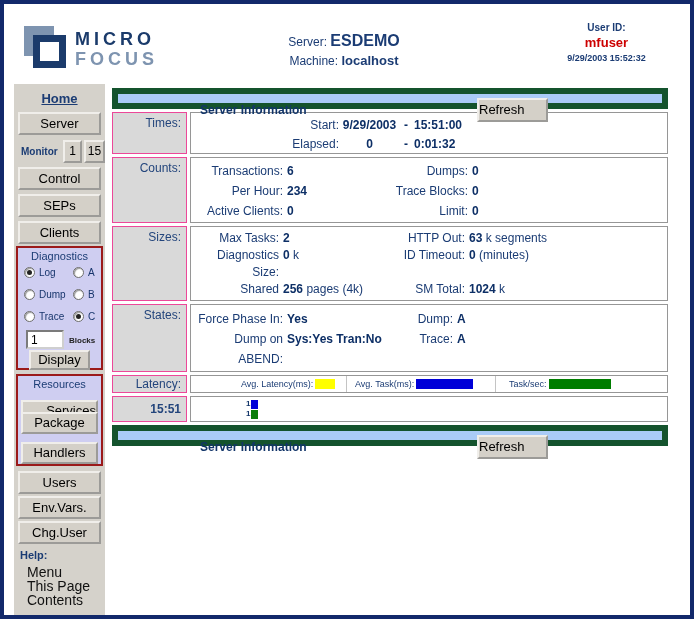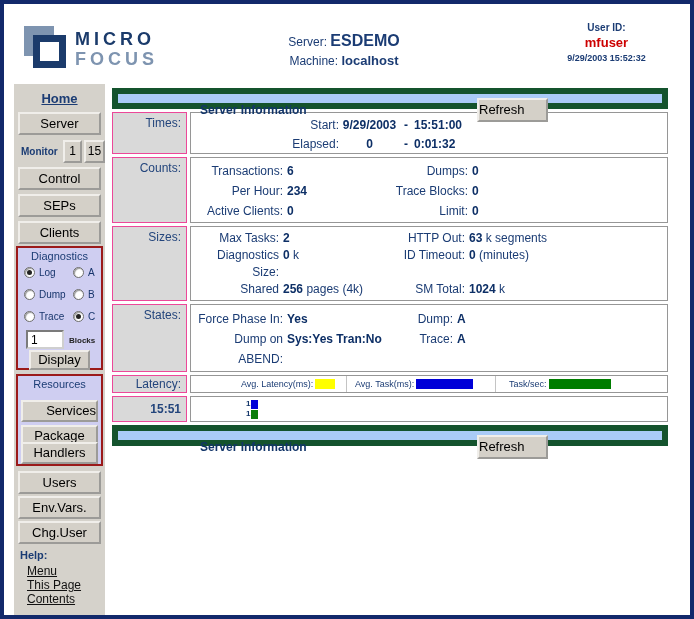--- a/index.html
+++ b/index.html
@@ -54,24 +54,24 @@
   .r-col1 { left:6px; } .r-col2 { left:55px; }
   .radio-lbl { position:absolute; top:1px; font-size:10px; color:#17356c; }
   .rl-col1 { left:21px; } .rl-col2 { left:70px; }
   .blocks-input { position:absolute; left:8px; top:82px; width:38px; height:19px;
     border:2px inset #cfcfcf; font-size:12px; padding-left:3px; font-family:"Liberation Sans", sans-serif; }
   .blocks-lbl { position:absolute; left:51px; top:88px; font-size:8px; font-weight:bold; color:#222; }
   .display-btn { position:absolute; left:11px; top:102px; width:61px; height:20px; background:#d4d0c8;
     border:2px outset #f0eeea; font-size:13px; text-align:center; line-height:16px; cursor:pointer; }
   .res-btn { position:absolute; left:3px; width:77px; height:22px; background:#d4d0c8;
     border:2px outset #f0eeea; font-size:13px; text-align:center; line-height:18px; cursor:pointer; }
-  .res-0 { top:24px;text-align:right; } .res-1 { top:49px; } .res-2 { top:66px; }
+  .res-0 { top:24px;text-align:right; } .res-1 { top:36px; } .res-2 { top:66px; }
   .btn-users { top:387px; } .btn-env { top:412px; } .btn-chg { top:437px; }
   .help-title { position:absolute; left:6px; top:465px; font-size:11px; font-weight:bold; color:#1b3c74; }
-  .help-link { position:absolute; left:13px; font-size:12px; color:#111; text-decoration:underline; cursor:pointer; }
+  .help-link { position:absolute; left:13px; font-size:14px; color:#111; cursor:pointer; }
   .hl-0 { top:480px; } .hl-1 { top:494px; } .hl-2 { top:508px; }
 
   
   .main { position:absolute; left:108px; top:84px; width:556px; }
   .bluebar { position:relative; height:21px; background:#aacbf7; border:6px solid #14532d; margin-bottom:3px; }
   .bluebar-title { position:absolute; left:82px; top:9px; font-size:12px; font-weight:bold; color:#123569; }
   .refresh-btn { position:absolute; left:359px; top:4px; width:71px; height:24px; background:#d4d0c8;
     border:2px outset #f0eeea; font-size:13px; text-align:left; line-height:20px; cursor:pointer;
     font-family:"Liberation Sans", sans-serif; }
   .row-block { display:flex; margin-bottom:3px; }

